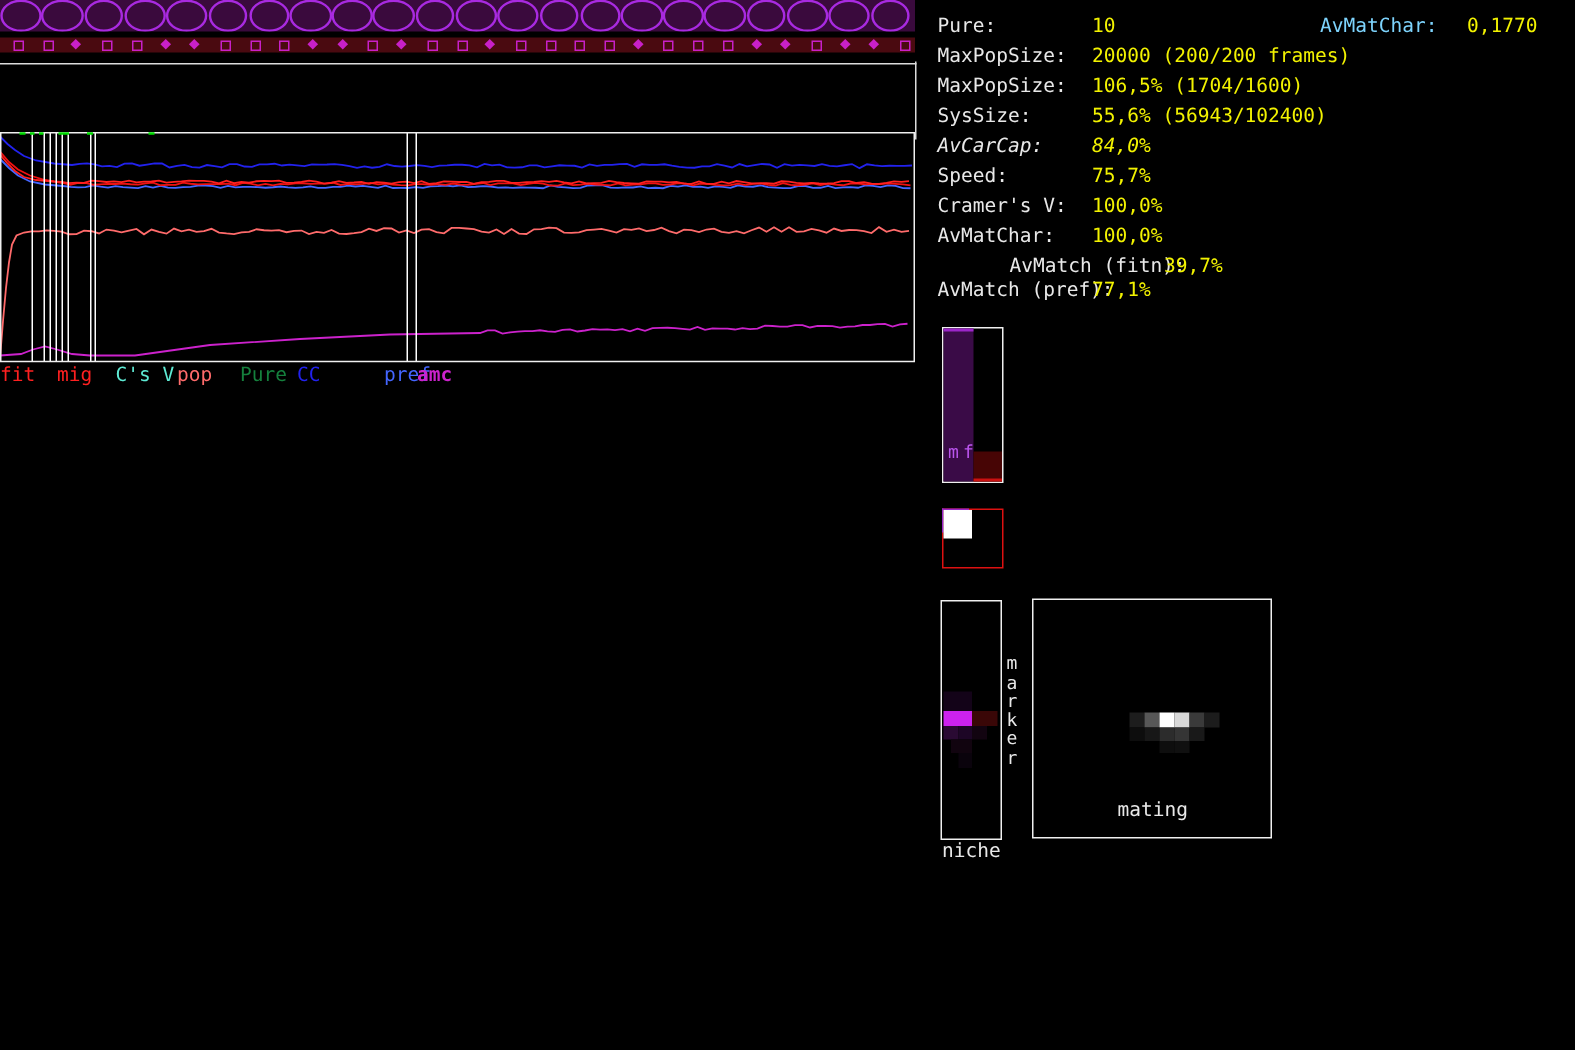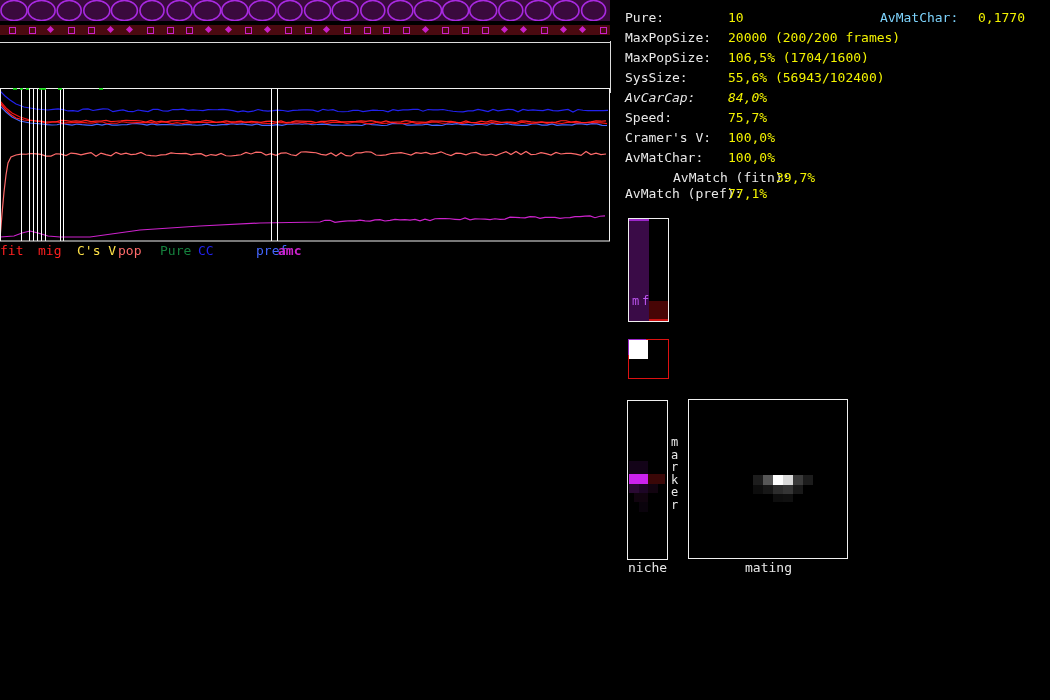--- a/index.html
+++ b/index.html
@@ -31,21 +31,21 @@
   #selbox{left:628px;top:339px;width:39px;height:38px;border:1px solid #dd1111;}
   #selbox-corner-h{left:-1px;top:-1px;width:18px;height:1px;background:#9b26c9;}
   #selbox-corner-v{left:-1px;top:-1px;width:1px;height:16px;background:#9b26c9;}
   #selbox-white{left:0;top:0;width:19px;height:19px;background:#ffffff;}
   .heatbox{border:1px solid #f0f0f0;background:#000;}
   #nichebox{left:627px;top:400px;width:39px;height:158px;}
   #matingbox{left:688px;top:399px;width:158px;height:158px;}
   .hm-cell{position:absolute;}
   .panel-label{color:#e8e8e8;font-size:13px;line-height:13px;}
   #niche-label{left:628px;top:561px;}
-  #mating-label{left:745px;top:561px;}
+  #mating-label{left:745px;top:534px;}
   #marker-label{left:671px;top:436px;color:#e8e8e8;font-size:12px;line-height:12.5px;
                 display:flex;flex-direction:column;}
 </style>
 </head>
 <body>
 
 <div id="root">
 
   <div id="strip1" class="abs">
     <svg id="strip1-svg" width="610" height="21">
@@ -131,21 +131,21 @@
       <line x1="20" y1="1" x2="23" y2="1" stroke="#00dd00" stroke-width="1.6"></line>
       <line x1="26" y1="1" x2="29" y2="1" stroke="#00dd00" stroke-width="1.6"></line>
       <line x1="39" y1="1" x2="46" y2="1" stroke="#00dd00" stroke-width="1.6"></line>
       <line x1="58" y1="1" x2="62" y2="1" stroke="#00dd00" stroke-width="1.6"></line>
       <line x1="99" y1="1" x2="103" y2="1" stroke="#00dd00" stroke-width="1.6"></line>
     </svg>
 
   <div id="legend" class="abs">
       <div class="legend-item" style="left: 0px; color: rgb(255, 32, 32);">fit</div>
       <div class="legend-item" style="left: 38px; color: rgb(255, 32, 32);">mig</div>
-      <div class="legend-item" style="left: 77px; color: #fde047;">C's V</div>
+      <div class="legend-item" style="left: 77px; color: #5eead4;">C's V</div>
       <div class="legend-item" style="left: 118px; color: rgb(255, 107, 107);">pop</div>
       <div class="legend-item" style="left: 160px; color: #15803d;">Pure</div>
       <div class="legend-item" style="left: 198px; color: rgb(34, 34, 238);">CC</div>
       <div class="legend-item" style="left: 240px; color: rgb(68, 102, 255); margin-left: 16px;">pref</div>
       <div class="legend-item" style="left: 278px; color: rgb(204, 34, 204); font-weight: bold;">amc</div>
     </div>
 
   <div id="stats" class="abs">
       <div class="stat-row" style="top: 0px;"><span class="stat-label">Pure:</span><span class="stat-value">10</span></div>
       <div class="stat-row" style="top: 20px;"><span class="stat-label">MaxPopSize:</span><span class="stat-value">20000 (200/200 frames)</span></div>

